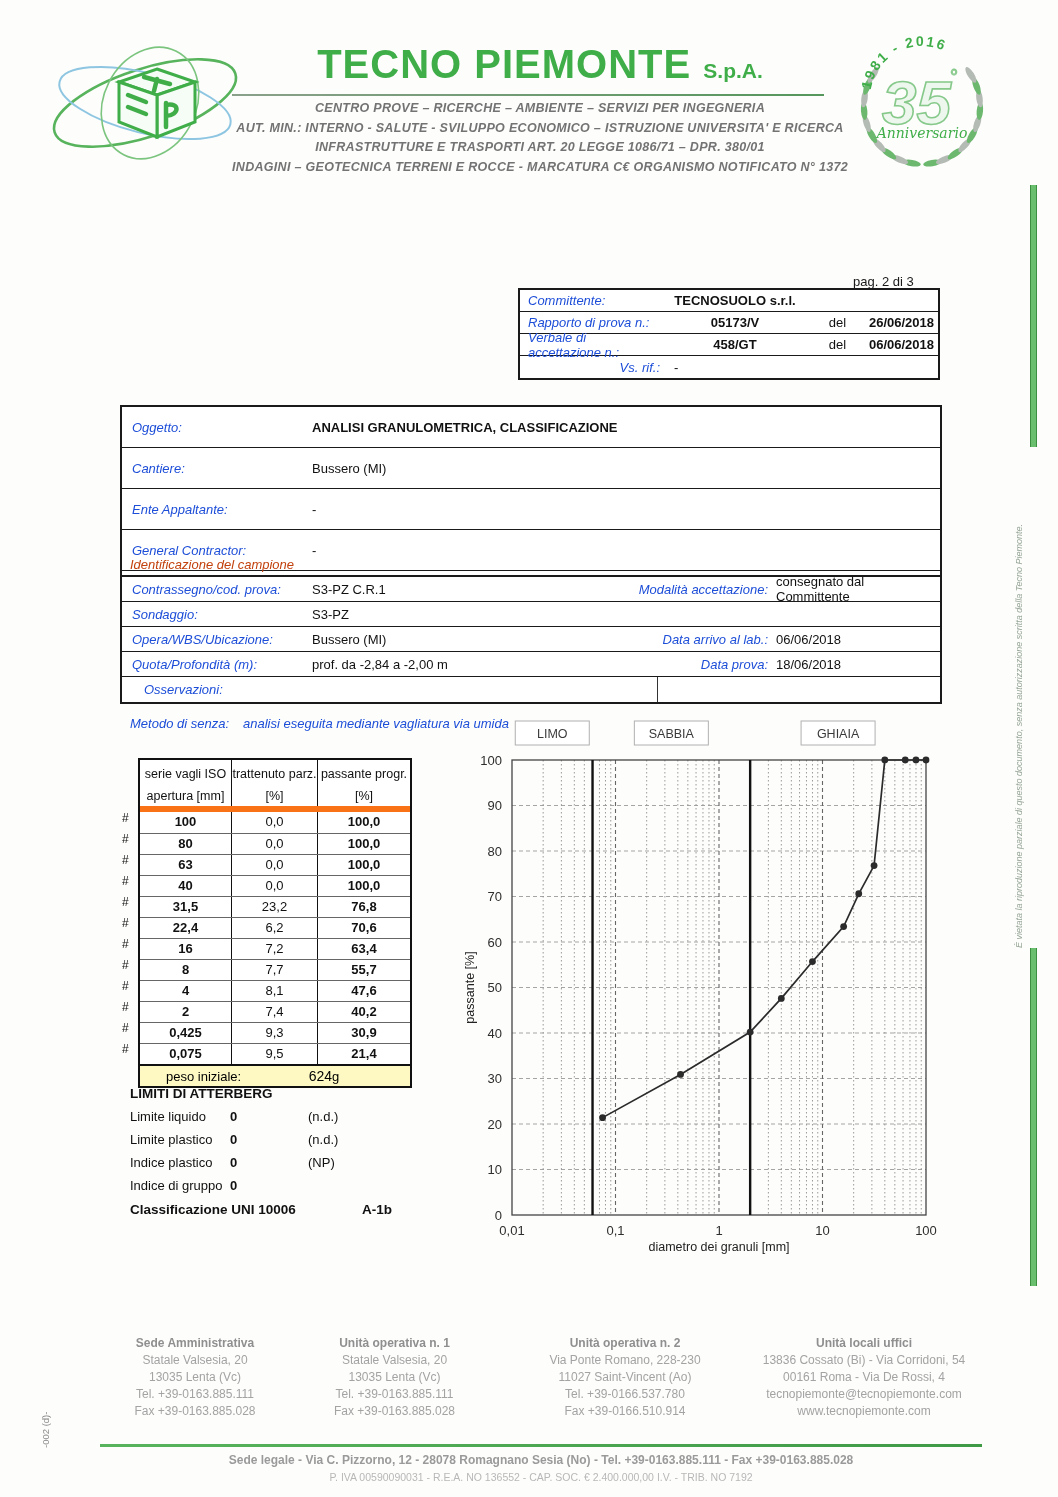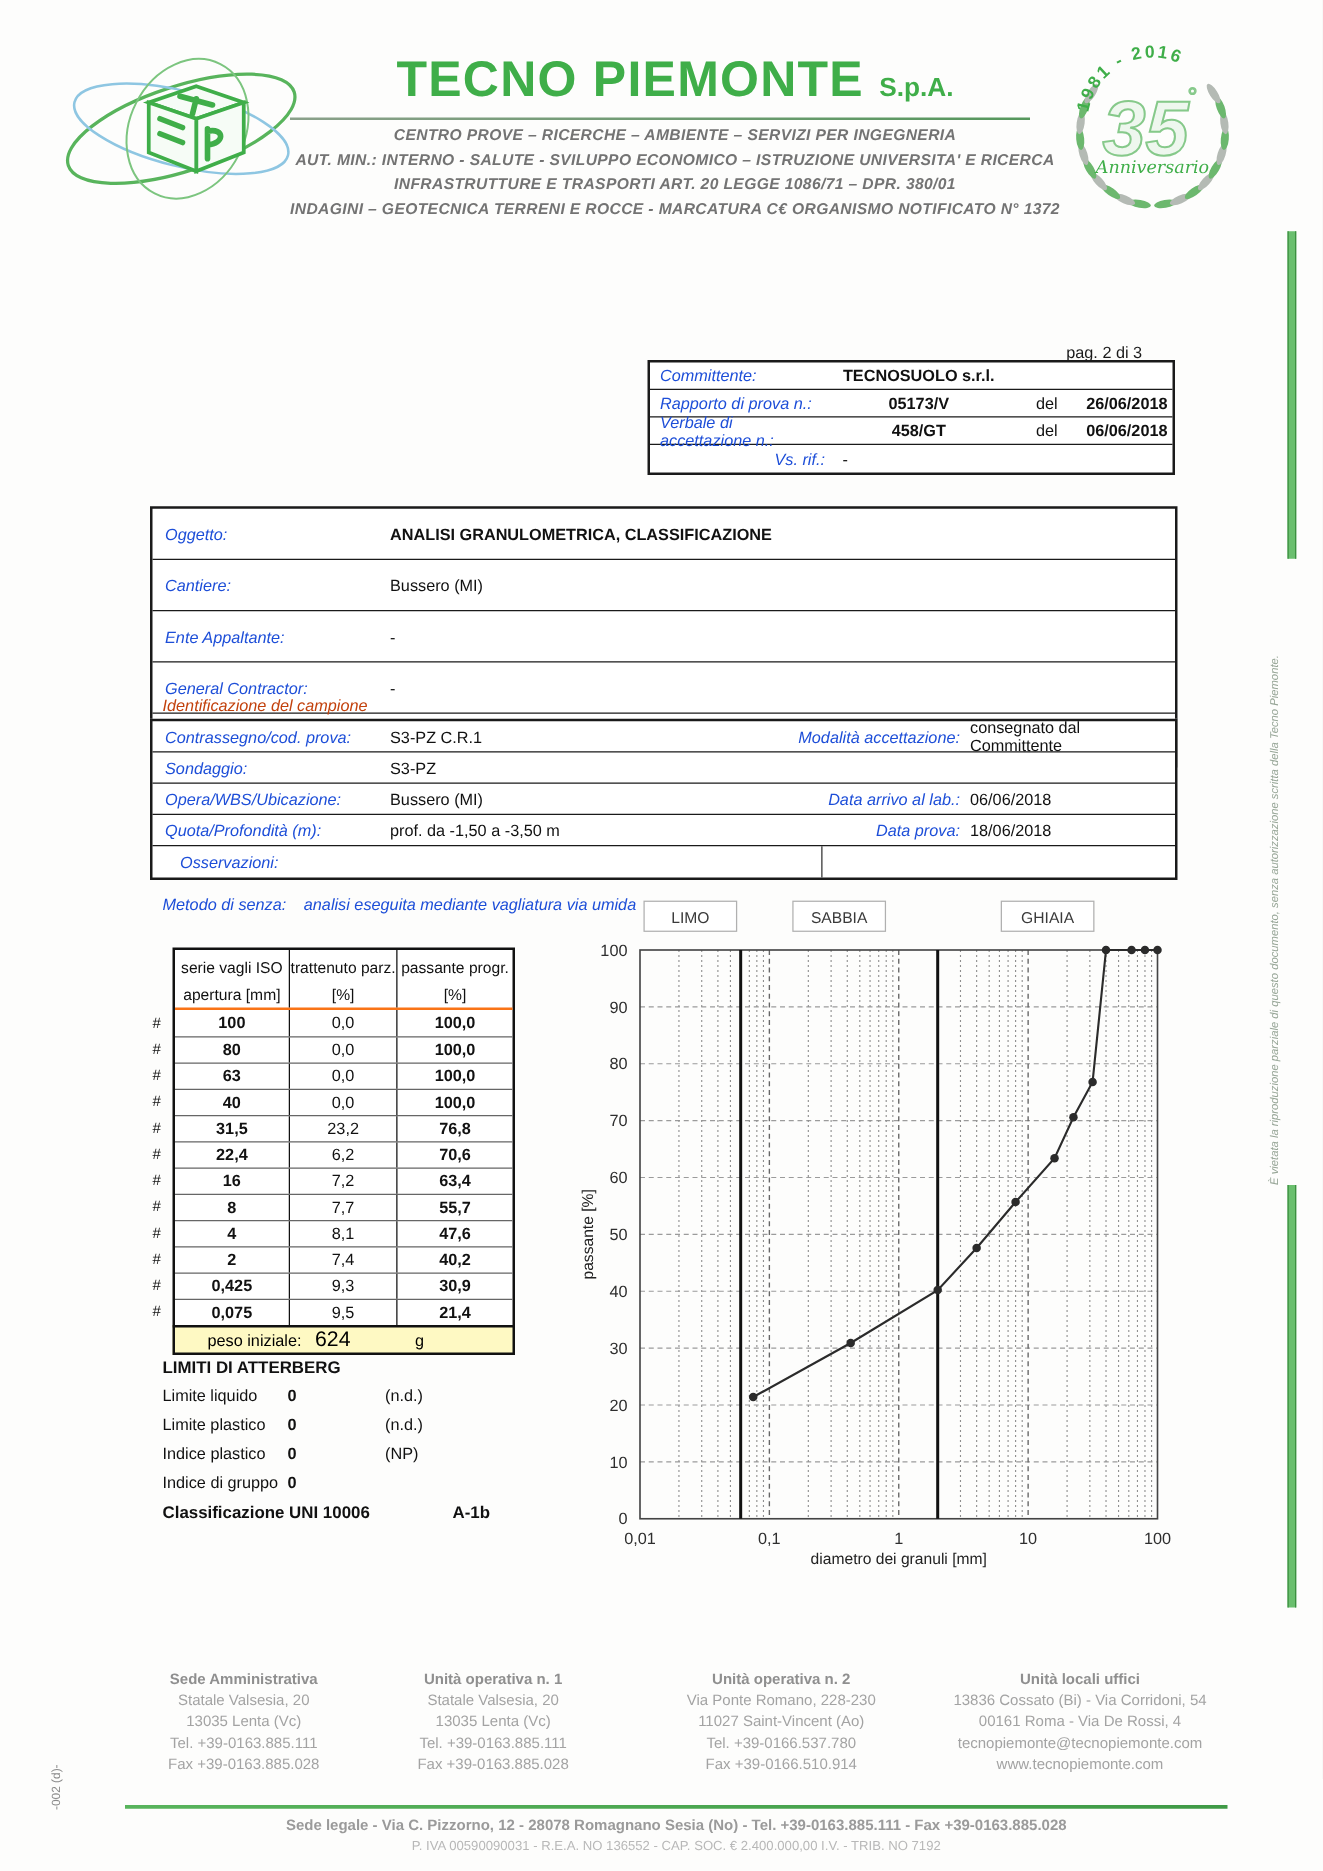--- a/index.html
+++ b/index.html
@@ -70,35 +70,35 @@
   #ident-box .lval { flex:1; }
   #ident-box .rlbl { text-align:right; }
   #ident-box .rval { width:172px; padding-left:8px; }
   #ident-box .oss-divider { position:absolute; left:535px; top:0; height:100%; border-left:1.5px solid #333; }
 
   .method-line { position:absolute; left:130px; top:716px; display:flex; gap:14px; }
 
   
   .sieve-wrap { position:absolute; left:122px; top:758px; }
   .sieve-table { margin-left:16px; width:274px; border:2px solid #111; background:#fff; }
-  .sieve-head { display:grid; grid-template-columns:92px 86px 92px; border-bottom:2px solid #f97316; }
+  .sieve-head { display:grid; grid-template-columns:92px 86px 92px; border-bottom:6px solid #f97316; }
   .sieve-head div { font-size:12.5px; text-align:center; line-height:20px; padding-top:2px; color:#111; }
   .sieve-head .hc1, .sieve-head .hc2 { border-right:1.5px solid #111; }
   .sieve-body .s-row { display:grid; grid-template-columns:92px 86px 92px; height:21px; border-top:1px solid #666; }
   .sieve-body .s-row:first-child { border-top:none; }
   .s-row div { font-size:13px; text-align:center; line-height:20px; color:#111; }
   .s-row .c1 { font-weight:bold; border-right:1.5px solid #111; }
   .s-row .c2 { border-right:1.5px solid #111; }
   .s-row .c3 { font-weight:bold; }
   .hash-col { position:absolute; left:0; top:50px; }
   .hash-col div { height:21px; font-size:12px; color:#111; line-height:20px; }
   .peso-row { margin-left:16px; margin-top:-2px; width:274px; height:24px; border:2px solid #111;
     display:flex; align-items:center; background:#fef9c3;padding-left:16px; }
   .peso-row .p-lbl { width:96px; padding-left:10px; font-size:13px; }
-  .peso-row .p-val { width:80px; text-align:left; font-size:17px; }
+  .peso-row .p-val { width:80px; text-align:right; font-size:14px; }
   .peso-row .p-unit { font-size:13px; }
 
   
   .atterberg { position:absolute; left:130px; top:1086px; width:300px; }
   .att-title { font-weight:bold; font-size:13.5px; color:#111; margin-bottom:8px; }
   .att-row { display:grid; grid-template-columns:100px 78px auto; height:23px; font-size:13px; color:#111; }
   .att-row .a-val { font-weight:bold; }
   .classification { position:absolute; left:130px; top:1202px; display:grid; grid-template-columns:232px auto;
     font-weight:bold; font-size:13.5px; color:#111; }
 
@@ -254,21 +254,21 @@
       <div class="val lval">S3-PZ</div>
     </div>
     <div class="box-row">
       <div class="lbl">Opera/WBS/Ubicazione:</div>
       <div class="val lval">Bussero (MI)</div>
       <div class="lbl rlbl">Data arrivo al lab.:</div>
       <div class="val rval">06/06/2018</div>
     </div>
     <div class="box-row">
       <div class="lbl">Quota/Profondità (m):</div>
-      <div class="val lval">prof. da -1,50 a -3,50 m</div>
+      <div class="val lval">prof. da -2,84 a -2,00 m</div>
       <div class="lbl rlbl">Data prova:</div>
       <div class="val rval">18/06/2018</div>
     </div>
     <div class="box-row">
       <div class="lbl">Osservazioni:</div>
       <div class="val lval"></div>
       <div class="oss-divider"></div>
     </div>
   </div>
 

